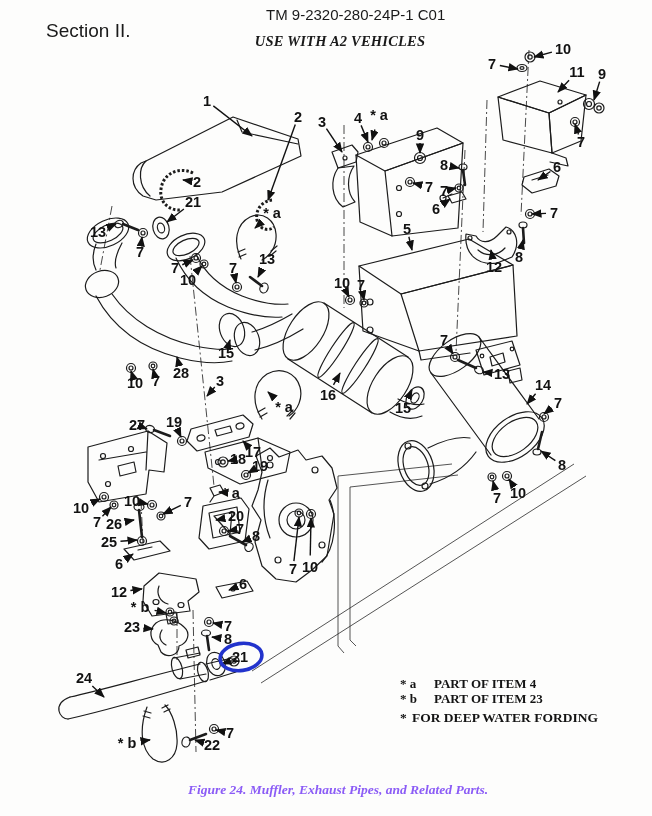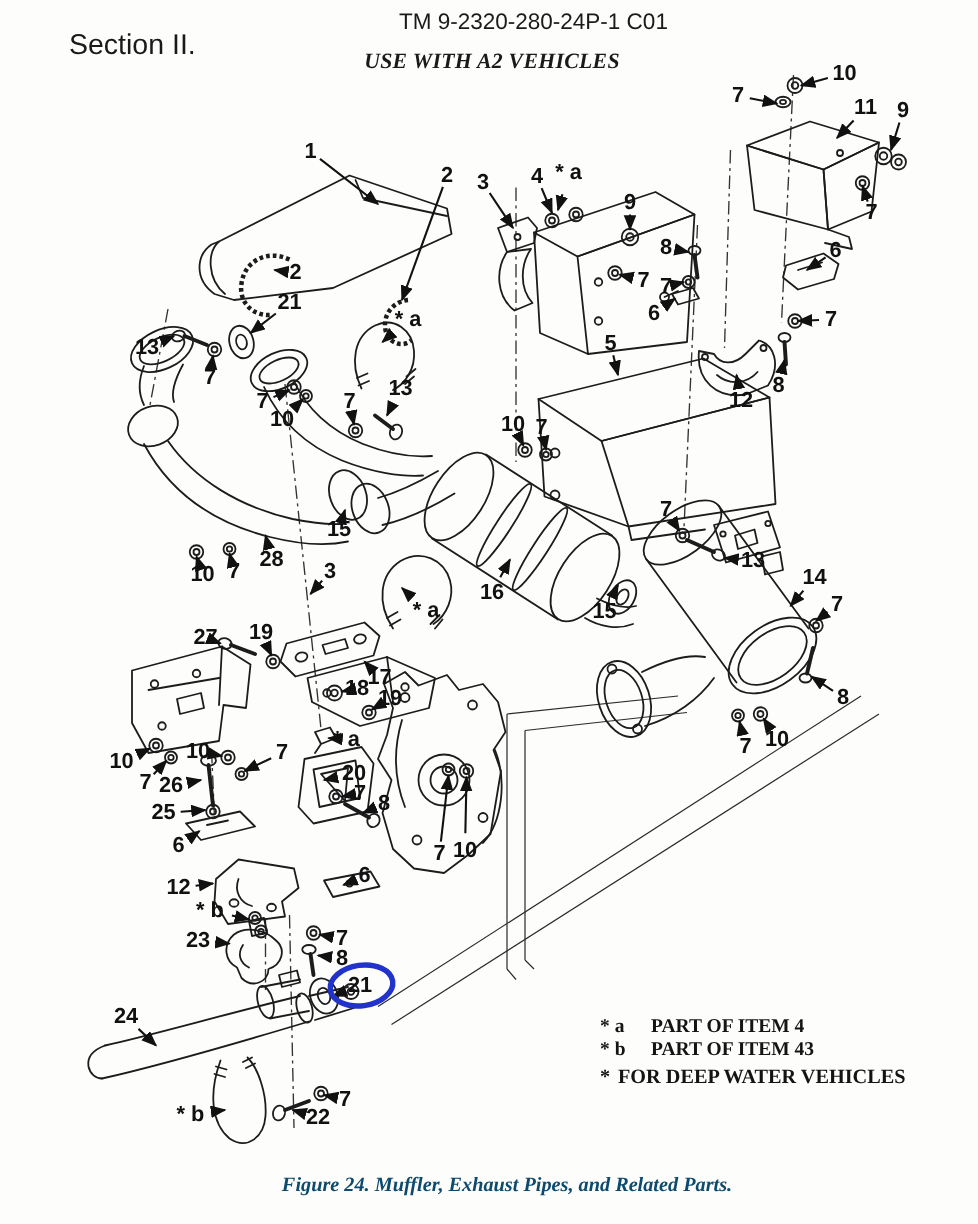--- a/index.html
+++ b/index.html
@@ -1,39 +1,39 @@
 <!DOCTYPE html>
 <html><head>
 <meta charset="utf-8">
 <style>
   html,body{margin:0;padding:0;background:#e8e8e8;}
   .page{position:relative;width:652px;height:816px;background:#fdfdfc;overflow:hidden;
         font-family:"Liberation Sans",sans-serif;color:#1a1a1a;}
   .hdr-left{position:absolute;left:46px;top:6px;font-size:19px;margin-top:14px;}
   .hdr-center{position:absolute;left:266px;top:6px;font-size:15px;text-align:right;}
-  .hdr-note{position:absolute;left:328px;top:33px;transform:translateX(-50%);
+  .hdr-note{position:absolute;left:340px;top:33px;transform:translateX(-50%);
             font-family:"Liberation Serif",serif;font-weight:bold;font-style:italic;font-size:14.5px;letter-spacing:.2px;white-space:nowrap;}
   svg#diagram{position:absolute;left:0;top:0;}
   .ln{fill:none;stroke:#1c1c1c;stroke-width:1.2;stroke-linejoin:round;stroke-linecap:round;}
   .lnthin{fill:none;stroke:#2a2a2a;stroke-width:.8;}
   .cl{fill:none;stroke:#333;stroke-width:.9;stroke-dasharray:9 3 2 3;}
   .ser{fill:none;stroke:#1c1c1c;stroke-width:3;stroke-dasharray:2.5 2;}
   .shaft{fill:none;stroke:#1c1c1c;stroke-width:2.6;stroke-linecap:round;}
   .leader{stroke:#111;stroke-width:1.4;}
   text.co{font-family:"Liberation Sans",sans-serif;font-weight:bold;font-size:14.5px;
           text-anchor:middle;dominant-baseline:central;fill:#111;}
   .legend{position:absolute;left:400px;top:676px;font-family:"Liberation Serif",serif;
           font-weight:bold;font-size:13px;color:#141414;}
   .legend .row{display:flex;line-height:15px;}
   .legend .mk{width:34px;}
   .legend .row.note{margin-top:4px;font-size:13.5px;}
   .legend .row.note .mk{width:12px;}
   .caption{position:absolute;left:338px;top:782px;transform:translateX(-50%);
            font-family:"Liberation Serif",serif;font-weight:bold;font-style:italic;
-           font-size:13.5px;white-space:nowrap;color:#0c4a6e;}
+           font-size:13.5px;white-space:nowrap;color:#8b5cf6;}
 </style>
 </head>
 <body>
 
 <div class="page">
   <div class="hdr-left">Section II.</div>
   <div class="hdr-center">TM 9-2320-280-24P-1  C01</div>
   <div class="hdr-note">USE WITH A2 VEHICLES</div>
 
   <svg id="diagram" width="652" height="816" viewBox="0 0 652 816">
@@ -494,24 +494,24 @@
   <div class="legend" id="legend">
       <div class="row">
         <span class="mk">* a</span>
         <span>
           <div>PART OF ITEM 4</div>
         </span>
       </div>
       <div class="row">
         <span class="mk">* b</span>
         <span>
-          <div>PART OF ITEM 43</div>
+          <div>PART OF ITEM 23</div>
         </span>
       </div>
       <div class="row note">
         <span class="mk">*</span>
         <span>
-          <div>FOR DEEP WATER VEHICLES</div>
+          <div>FOR DEEP WATER FORDING</div>
         </span>
       </div>
     </div>
   <div class="caption">Figure 24. Muffler, Exhaust Pipes, and Related Parts.</div>
 </div>
 
 </body></html>

